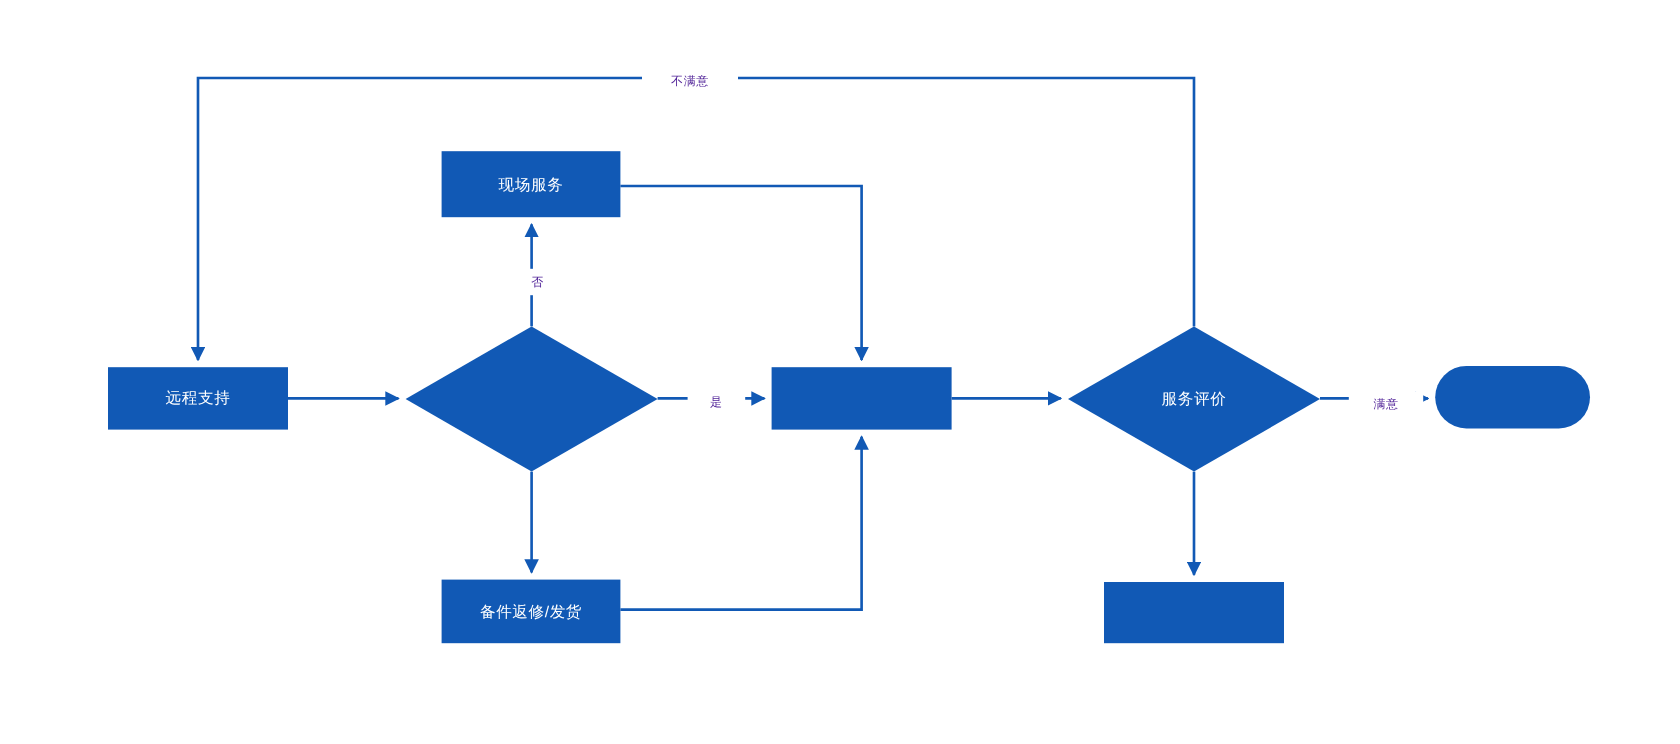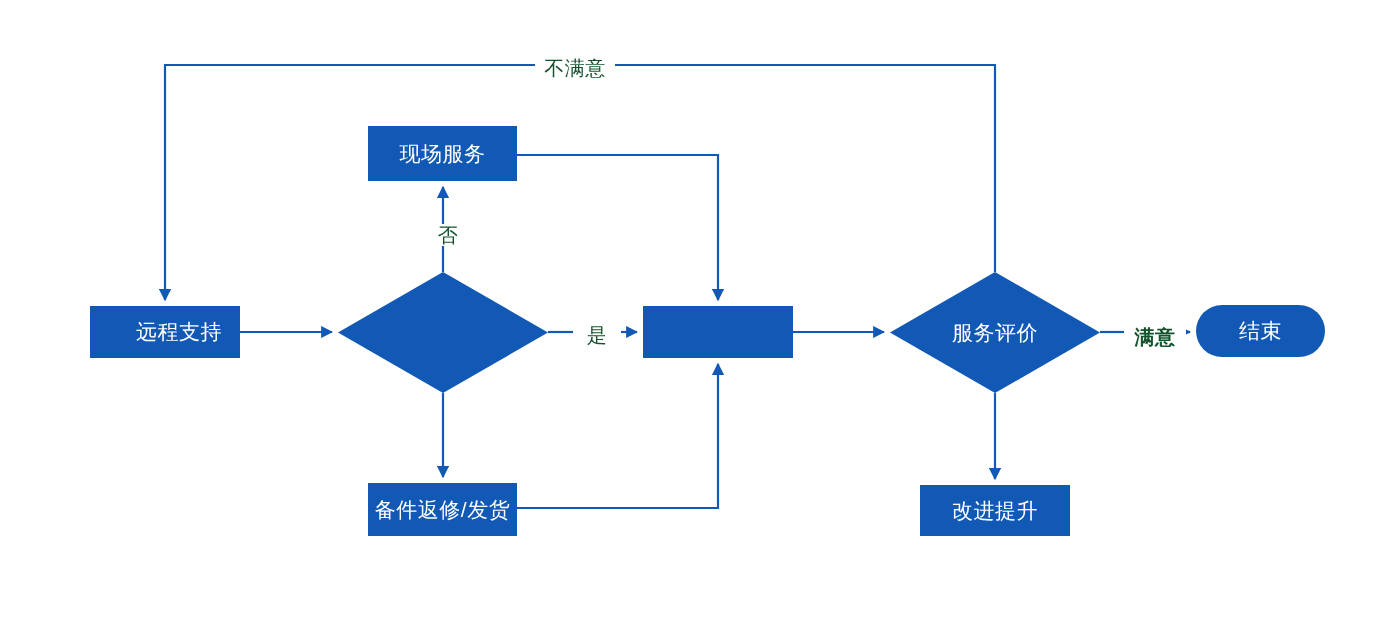--- a/index.html
+++ b/index.html
@@ -23,33 +23,33 @@
     top: 0;
     width: 1400px;
     height: 620px;
   }
   .node-label {
     position: absolute;
     display: flex;
     align-items: center;
     justify-content: center;
     color: #ffffff;
-    font-size: 21px;
+    font-size: 13px;
     font-weight: 400;
     letter-spacing: 0.5px;
     white-space: nowrap;
     pointer-events: none;
   }
   .edge-label {
     position: absolute;
     display: flex;
     align-items: center;
     justify-content: center;
-    color: #14532d;
-    font-size: 20px;
+    color: #4c1d95;
+    font-size: 10px;
     letter-spacing: 0.5px;
     white-space: nowrap;
     background: #ffffff;
     padding: 0 5px;
     pointer-events: none;
   }
 </style>
 </head>
 <body>
 
@@ -97,35 +97,33 @@
       <rect x="368" y="483" width="149" height="53" fill="#1159B5" stroke="none"></rect>
 
       <polygon points="995,272 1100,332.5 995,393 890,332.5" fill="#1159B5" stroke="none"></polygon>
 
       <rect x="920" y="485" width="150" height="51" fill="#1159B5" stroke="none"></rect>
 
       <rect x="1196" y="305" width="129" height="52" rx="26" ry="26" fill="#1159B5" stroke="none"></rect>
     </g>
   </svg>
 
-  <div class="node-label" style="left:104px; top:306px; width:150px; height:52px;border-radius:24px;">远程支持</div>
+  <div class="node-label" style="left:90px; top:306px; width:150px; height:52px;border-radius:24px;">远程支持</div>
 
 
   <div class="node-label" style="left:368px; top:126px; width:149px; height:55px;">现场服务</div>
 
 
   <div class="node-label" style="left:890px; top:272px; width:210px; height:121px;">服务评价</div>
 
   <div class="node-label" style="left:368px; top:483px; width:149px; height:53px;">备件返修/发货</div>
 
-  <div class="node-label" style="left:920px; top:485px; width:150px; height:51px;">改进提升</div>
 
-  <div class="node-label" style="left:1196px; top:305px; width:129px; height:52px;">结束</div>
 
   <div class="edge-label" style="left:535px; top:57px; width:70px; height:22px;">不满意</div>
 
   <div class="edge-label" style="left:424px; top:224px; width:38px; height:22px;">否</div>
 
   <div class="edge-label" style="left:573px; top:324px; width:38px; height:22px;">是</div>
 
-  <div class="edge-label" style="left:1124px; top:326px; width:52px; height:22px;font-weight:bold;">满意</div>
+  <div class="edge-label" style="left:1124px; top:326px; width:52px; height:22px;">满意</div>
 
 </div>
 
 </body></html>

